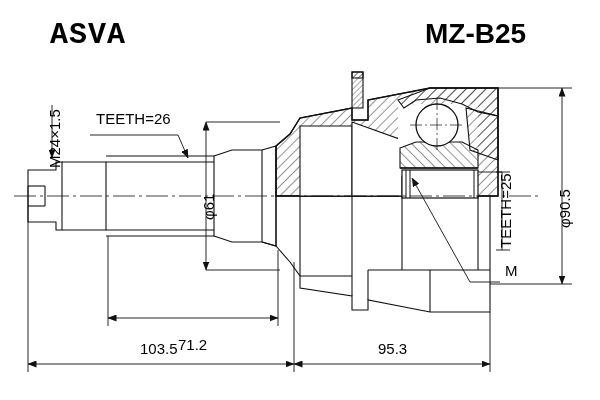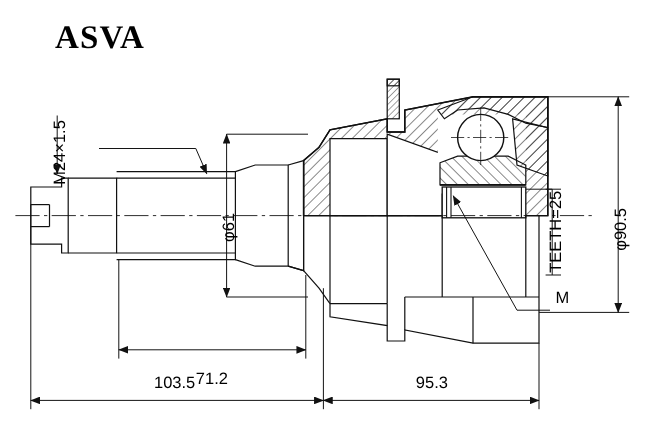--- a/index.html
+++ b/index.html
@@ -24,21 +24,21 @@
     height: 400px;
   }
   .brand-title {
     position: absolute;
     left: 50px;
     top: 18px;
     font-size: 30px;
     font-weight: bold;
     letter-spacing: 1px;
     color: #000000;
-    font-family: Liberation Serif, serif;
+    font-family: Liberation Mono, monospace;
     text-align: right;
   }
   .part-number {
     position: absolute;
     left: 425px;
     top: 18px;
     font-size: 28px;
     font-weight: bold;
     letter-spacing: 0px;
     color: #000000;
@@ -56,20 +56,21 @@
     transform-origin: left top;
   }
 </style>
 </head>
 <body>
 
 <div id="sheet">
 
   <div class="brand-title">ASVA</div>
 
+  <div class="part-number">MZ-B25</div>
 
   <svg id="drawing-svg" viewBox="0 0 600 400">
     <defs>
       <pattern id="hatchA" width="7" height="7" patternUnits="userSpaceOnUse" patternTransform="rotate(45)">
         <line x1="0" y1="0" x2="0" y2="7" stroke="#111" stroke-width="0.9"></line>
       </pattern>
       <pattern id="hatchB" width="7" height="7" patternUnits="userSpaceOnUse" patternTransform="rotate(-45)">
         <line x1="0" y1="0" x2="0" y2="7" stroke="#111" stroke-width="0.9"></line>
       </pattern>
       <pattern id="hatchFine" width="4" height="4" patternUnits="userSpaceOnUse" patternTransform="rotate(45)">
@@ -200,20 +201,21 @@
 
     <g stroke="#111" stroke-width="0.9" fill="none">
       <line x1="294" y1="364" x2="490" y2="364" marker-start="url(#arrL)" marker-end="url(#arrR)"></line>
       <line x1="490" y1="312" x2="490" y2="372"></line>
     </g>
 
   </svg>
 
   <div class="dim-label vert" style="left:46px; top:168px;">M24×1.5</div>
 
+  <div class="dim-label" style="left:96px; top:110px;">TEETH=26</div>
 
   <div class="dim-label vert" style="left:200px; top:220px;">φ61</div>
 
   <div class="dim-label vert" style="left:497px; top:248px;">TEETH=25</div>
 
   <div class="dim-label vert" style="left:556px; top:228px;">φ90.5</div>
 
   <div class="dim-label" style="left:505px; top:262px;">M</div>
 
   <div class="dim-label" style="left:178px; top:296px;margin-top:40px;">71.2</div>

